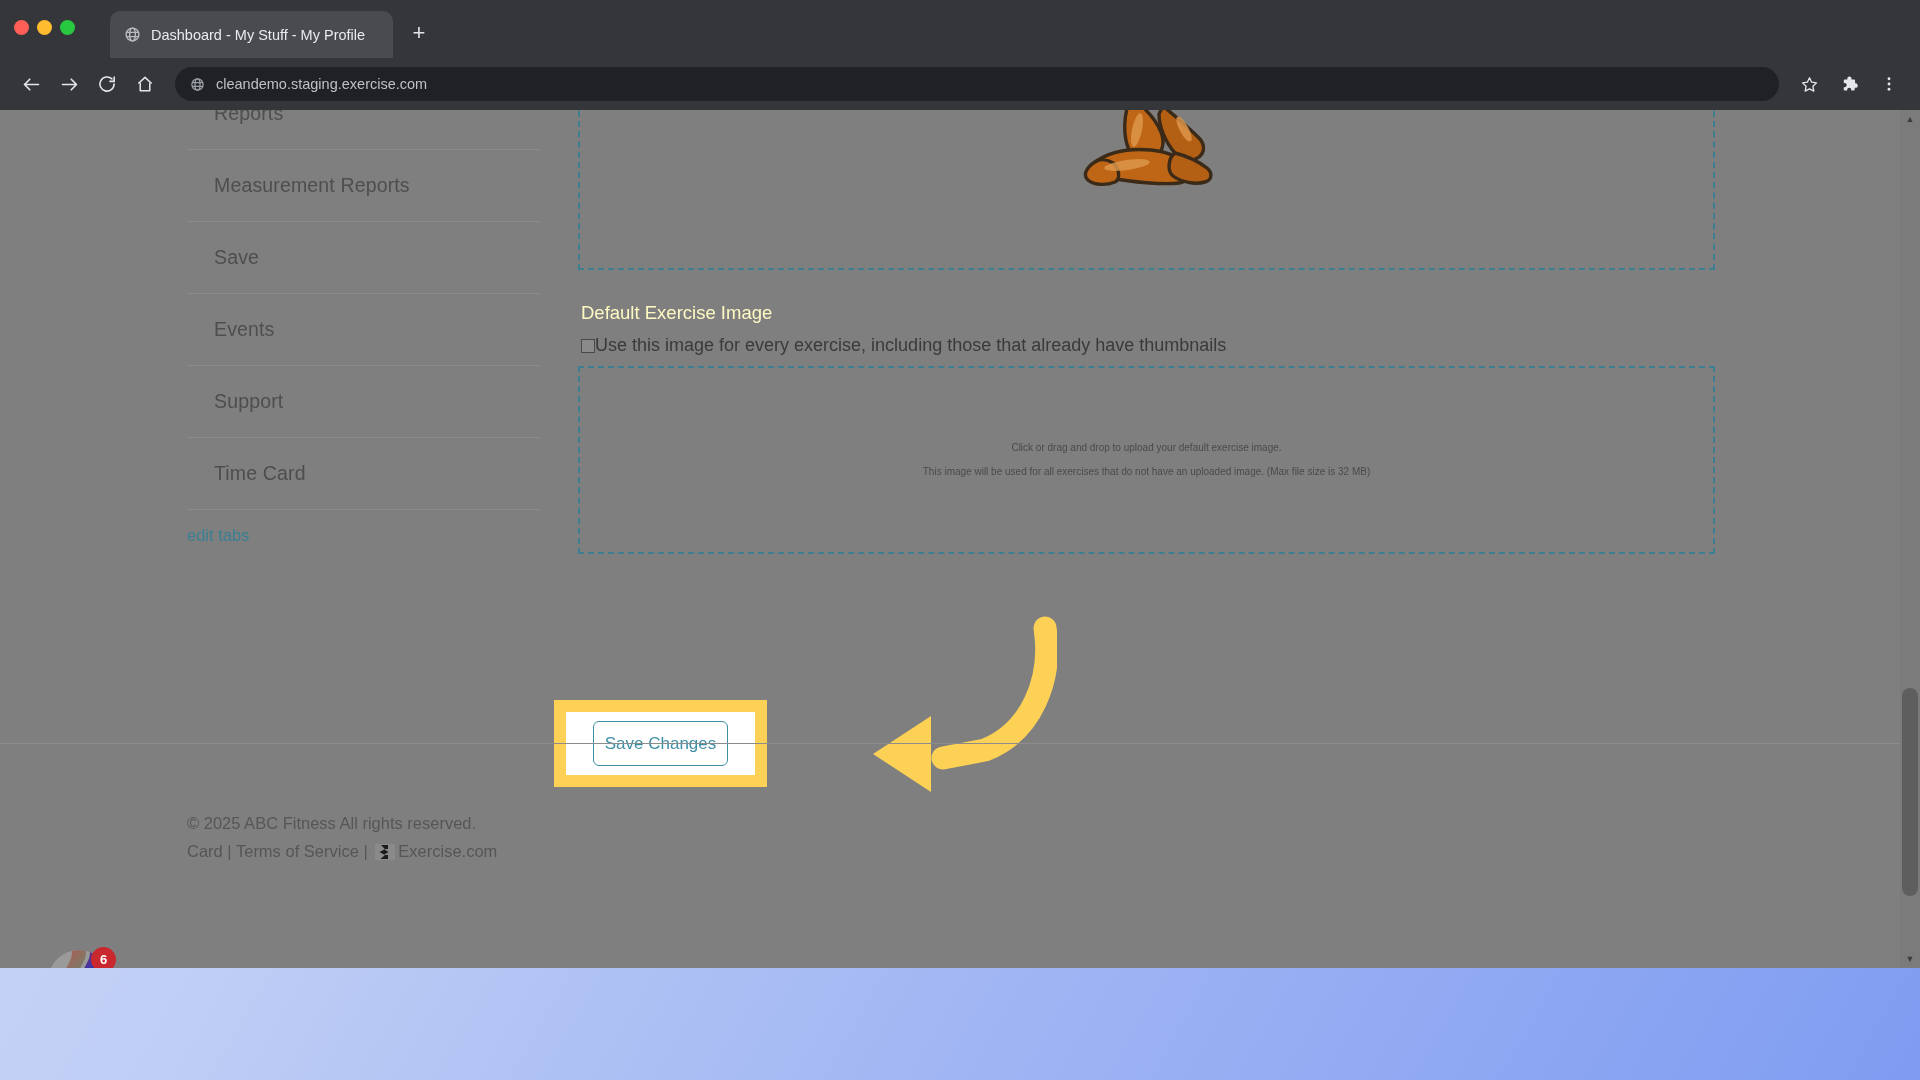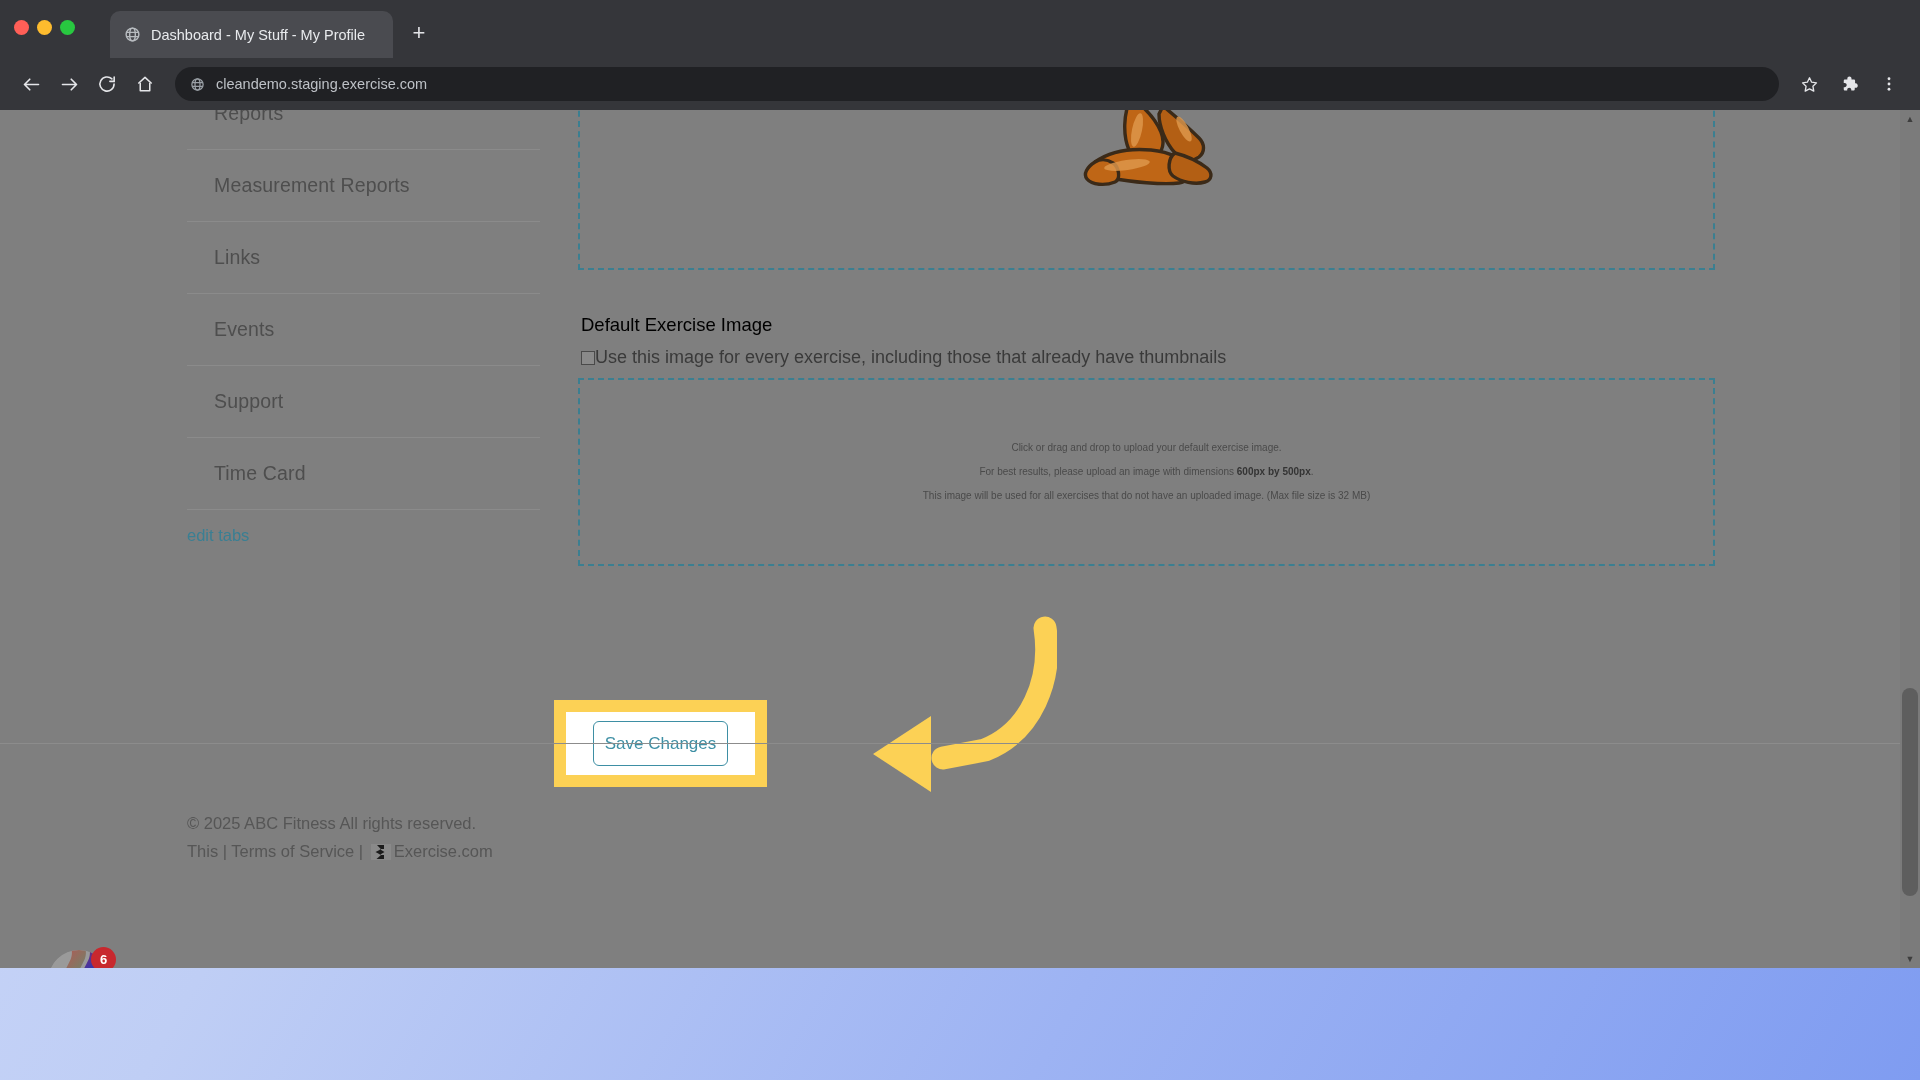--- a/index.html
+++ b/index.html
@@ -141,22 +141,22 @@
     border: 2px dashed #3b7f91;
     background: transparent;
     position: relative;
   }
   .dz-first { height: 200px; display:flex; align-items:flex-start; justify-content:center; overflow:hidden;}
   .dz-second { height: 188px; display:flex; flex-direction:column; align-items:center; justify-content:center; }
 
   .exercise-figure { margin-top: -62px; }
 
   .field-label {
-    color: #000000; font-size: 18.5px;
-    margin: 44px 0 0 3px;
+    color: #fef9c3; font-size: 18.5px;
+    margin: 32px 0 0 3px;
   }
   .check-row {
     display: flex; align-items: center;
     margin: 11px 0 10px 3px;
   }
   .check-box {
     width: 14px; height: 14px; flex: 0 0 14px;
     border: 1.3px solid #4a4a4a;
     background: #8a8a8a;
   }
@@ -335,21 +335,21 @@
 
         <nav class="sidenav">
 
           <div class="nav-item first">
             <span>Reports</span>
           </div>
           <div class="nav-item">
             <span>Measurement Reports</span>
           </div>
           <div class="nav-item">
-            <span>Links</span>
+            <span>Save</span>
           </div>
           <div class="nav-item">
             <span>Events</span>
           </div>
           <div class="nav-item">
             <span>Support</span>
           </div>
           <div class="nav-item">
             <span>Time Card</span>
           </div>
@@ -395,21 +395,20 @@
 
           <div class="field-label">Default Exercise Image</div>
 
           <label class="check-row">
             <span class="check-box"></span>
             <span class="check-label">Use this image for every exercise, including those that already have thumbnails</span>
           </label>
 
           <div class="dropzone dz-second">
             <div class="dz-line">Click or drag and drop to upload your default exercise image.</div>
-            <div class="dz-line"><span>For best results, please upload an image with dimensions </span><b>600px by 500px</b><span>.</span></div>
             <div class="dz-line">This image will be used for all exercises that do not have an uploaded image. (Max file size is 32 MB)</div>
           </div>
         </section>
 
         <div class="save-wrap">
           <div class="save-inner">
             <div class="save-btn">Save Changes</div>
           </div>
         </div>
 
@@ -417,21 +416,21 @@
           <path d="M250 18 C258 70 236 122 190 140 L148 148" stroke="#fcd155" stroke-width="23" fill="none" stroke-linecap="round"></path>
           <path d="M78 144 L136 106 L136 182 Z" fill="#fcd155"></path>
         </svg>
 
       </div>
 
       <div class="footer-sep"></div>
       <footer class="footer">
         <div class="foot-line">© 2025 ABC Fitness All rights reserved.</div>
         <div class="foot-line">
-          <span class="foot-link">This</span>
+          <span class="foot-link">Card</span>
           <span>|</span>
           <span class="foot-link">Terms of Service</span>
           <span>|</span>
           <span class="foot-logo">
             <svg width="20" height="16" viewBox="0 0 20 16">
               <rect width="20" height="16" fill="#8a8a8a"></rect>
               <path d="M13 1 L6 1 L10 5.2 L4.5 8 L10 11 L5.5 15 L13 15 L13 11 L8.5 11 L13.5 8 L8.5 5 L13 5 Z" fill="#1c1c1c"></path>
             </svg>
           </span><span class="foot-link">Exercise.com</span>
         </div>

